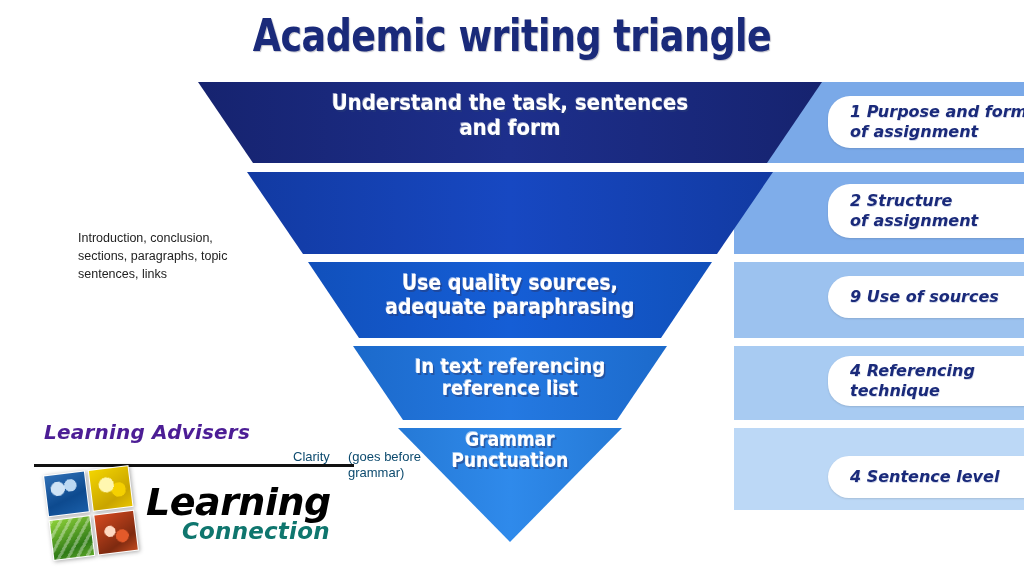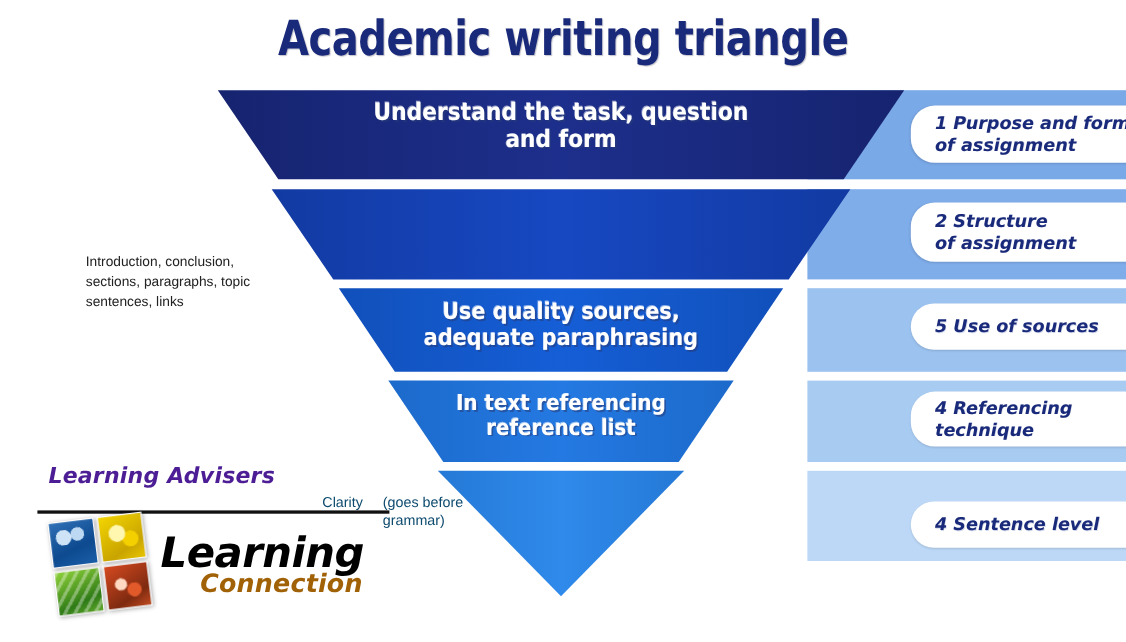--- a/index.html
+++ b/index.html
@@ -145,21 +145,21 @@
     font-family:"DejaVu Sans", sans-serif;
     font-weight:bold;font-style:italic;
     font-size:38px;color:#000;
     letter-spacing:-.5px;
     white-space:nowrap;
   }
   .logo-connection{
     position:absolute;left:148px;top:56px;
     font-family:"DejaVu Sans", sans-serif;
     font-weight:bold;font-style:italic;
-    font-size:23px;color:#a16207;
+    font-size:23px;color:#0f766e;
     letter-spacing:.2px;
     white-space:nowrap;
   }
 </style>
 </head>
 <body>
 
 <div id="stage">
 
   <div class="rbands">
@@ -201,43 +201,45 @@
 
     <g>
       <polygon fill="url(#g1)" points="198,82 822,82 767,163 253,163"></polygon>
       <polygon fill="url(#g2)" points="247,172 773,172 717,254 303,254"></polygon>
       <polygon fill="url(#g3)" points="308,262 712,262 661,338 359,338"></polygon>
       <polygon fill="url(#g4)" points="353,346 667,346 617,420 403,420"></polygon>
       <polygon fill="url(#g5)" points="398,428 622,428 510,542"></polygon>
     </g>
   </svg>
 
-  <div class="bandtxt" style="left:260px;top:91px;width:500px;font-size:22px;">Understand the task, question
+  <div class="bandtxt" style="left:260px;top:91px;width:500px;font-size:22px;">Understand the task, sentences
 and form</div>
 
 
   <div class="bandtxt" style="left:375px;top:355px;width:270px;font-size:20px;">In text referencing
 reference list</div>
 
   <div class="bandtxt" style="left:330px;top:272px;width:360px;font-size:21px;">Use quality sources,
 adequate paraphrasing</div>
 
+  <div class="bandtxt" style="left:400px;top:429px;width:220px;font-size:19px;line-height:1.1;">Grammar
+Punctuation</div>
 
   <div class="pill" style="left:828px;top:96px;width:220px;height:52px;">
     <span>1 Purpose and form
 of assignment</span>
   </div>
 
   <div class="pill" style="left:828px;top:184px;width:220px;height:54px;">
     <span>2 Structure
 of assignment</span>
   </div>
 
   <div class="pill" style="left:828px;top:276px;width:220px;height:42px;">
-    <span>5 Use of sources</span>
+    <span>9 Use of sources</span>
   </div>
 
   <div class="pill" style="left:828px;top:356px;width:220px;height:50px;">
     <span>4 Referencing
 technique</span>
   </div>
 
   <div class="pill" style="left:828px;top:456px;width:220px;height:42px;">
     <span>4 Sentence level</span>
   </div>

